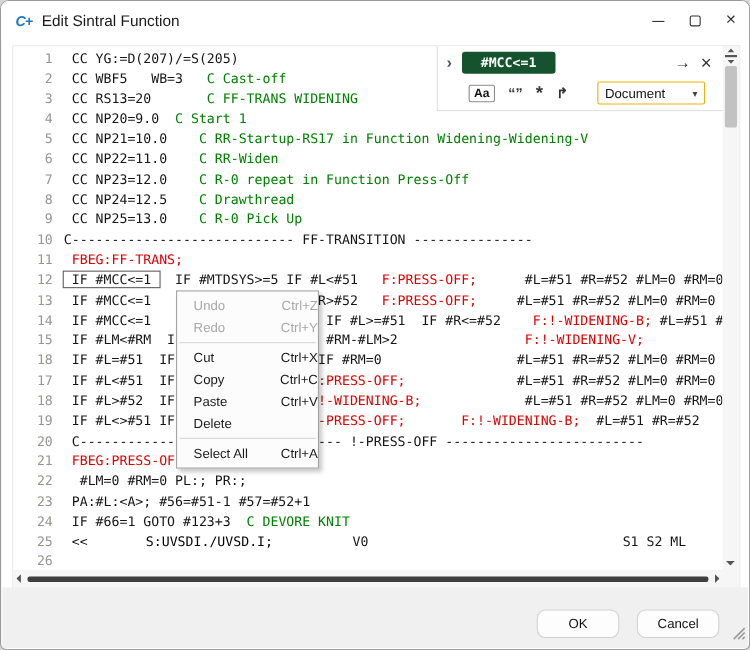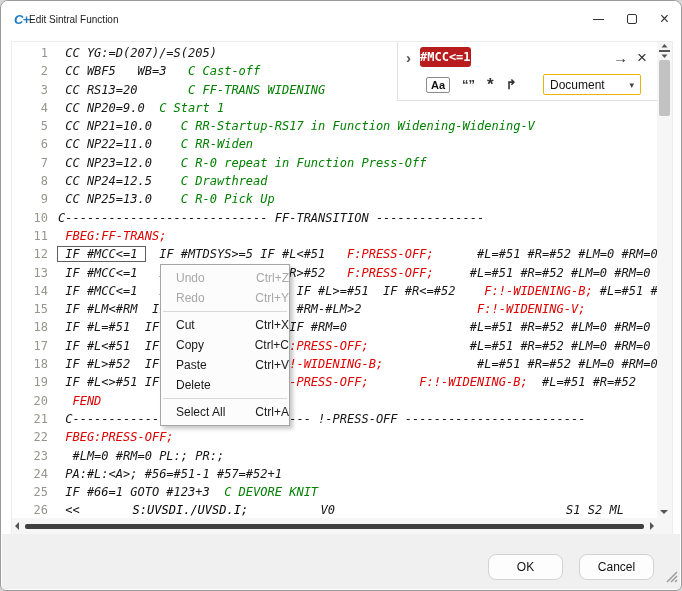--- a/index.html
+++ b/index.html
@@ -5,56 +5,56 @@
   html,body{margin:0;padding:0;background:#d6d6d6;}
   *{box-sizing:border-box;}
   .window{
     position:relative;width:682px;height:591px;background:#ffffff;
     border:1px solid #9a9a9a;border-radius:8px 8px 6px 6px;overflow:hidden;
     font-family:"Liberation Sans",sans-serif;
   }
   
   .titlebar{height:36px;display:flex;align-items:center;background:#ffffff;}
   .app-icon{margin-left:13px;font-weight:800;font-size:13px;color:#1a7ac2;letter-spacing:-1px;font-style:italic;}
-  .title{font-size:10px;color:#1a1a1a;}
+  .title{margin-left:9px;font-size:14px;color:#1a1a1a;}
   .win-controls{margin-left:auto;display:flex;height:100%;}
   .win-btn{width:33px;height:100%;display:flex;align-items:center;justify-content:center;color:#333;}
   .min-glyph{width:11px;height:1px;background:#333;}
   .max-glyph{width:10px;height:10px;border:1px solid #333;border-radius:2px;}
   .close-glyph{font-size:16px;line-height:16px;color:#333;}
   
   .editor{position:absolute;left:10px;top:40px;width:662px;height:494px;background:#fff;border:1px solid #ececec;}
   .code-scroll{position:absolute;left:0;top:0;right:15px;bottom:16px;overflow:hidden;display:flex;}
   .gutter{flex:none;width:40px;padding:2px 4px 0 0;text-align:right;color:#96968e;
           font:12px/18.3px "DejaVu Sans Mono","Liberation Mono",monospace;}
   .code{flex:1;padding:2px 0 0 6px;overflow:hidden;
         font:12px/18.3px "DejaVu Sans Mono","Liberation Mono",monospace;color:#151515;}
-  .code-line{white-space:pre;height:18.3px;font-style:italic;}
+  .code-line{white-space:pre;height:18.3px;}
   .c-k{color:#151515;}
   .c-g{color:#008000;}
   .c-r{color:#e00000;}
   .c-b{color:#000000;margin-left:24px;}
   .hl{outline:1px solid #606060;}
   
   .vscroll{position:absolute;right:0;top:0;width:15px;bottom:16px;background:#f6f6f6;}
   .vsplit{position:absolute;top:2px;left:2px;width:11px;height:14px;}
   .vthumb{position:absolute;left:2px;width:11px;top:18px;height:56px;background:#c2c2c2;border-radius:2px;}
   .vdown{position:absolute;bottom:4px;left:3px;width:0;height:0;border:4px solid transparent;border-top-color:#555;border-bottom:none;}
   .hscroll{position:absolute;left:0;right:15px;bottom:0;height:16px;background:#f6f6f6;}
   .hleft{position:absolute;left:3px;top:4px;width:0;height:0;border:4px solid transparent;border-right-color:#555;border-left:none;}
   .hright{position:absolute;right:3px;top:4px;width:0;height:0;border:4px solid transparent;border-left-color:#555;border-right:none;}
   .hthumb{position:absolute;left:13px;right:13px;top:6px;height:5px;background:#3f3f3f;border-radius:2px;}
   .scroll-corner{position:absolute;right:0;bottom:0;width:15px;height:16px;background:#f6f6f6;}
   
   .find-panel{position:absolute;top:0;right:15px;width:260px;background:#fff;z-index:20;
               border-left:1px solid #e0e0e0;border-bottom:1px solid #e0e0e0;padding-bottom:3px;}
   .find-row1{display:flex;align-items:center;height:30px;padding:0 10px 0 8px;gap:9px;}
   .find-expander{font-size:15px;font-weight:700;color:#555;line-height:15px;}
-  .find-query{background:#b91c1c;color:#fff;font:700 12px "DejaVu Sans Mono","Liberation Mono",monospace;
-              padding:3px 0;border-radius:3px;}
+  .find-query{background:#14532d;color:#fff;font:700 12px "DejaVu Sans Mono","Liberation Mono",monospace;
+              padding:3px 17px;border-radius:3px;}
   .spacer{flex:1;}
   .find-next{font-size:15px;color:#333;}
   .find-close{font-size:17px;color:#333;line-height:17px;}
   .find-row2{display:flex;align-items:center;height:25px;padding-left:28px;gap:12px;}
   .opt-btn{border:1px solid #8c8c8c;border-radius:2px;padding:1px 4px;font-size:11px;font-weight:700;color:#111;background:#fff;}
   .opt-icon{font-size:13px;font-weight:700;color:#333;}
   .opt-star{font-size:17px;line-height:10px;}
   .scope-select{margin-left:auto;margin-right:16px;width:98px;height:21px;border:1px solid #eab308;border-radius:2px;
                 display:flex;align-items:center;justify-content:space-between;padding:0 6px;font-size:12px;color:#111;background:#fff;}
   .scope-select .chev{font-size:9px;color:#444;}
@@ -137,21 +137,20 @@
           <div class="code-line"><span class="c-k">C---------------------------- FF-TRANSITION ---------------</span></div>
           <div class="code-line"><span class="c-r"> FBEG:FF-TRANS;</span></div>
           <div class="code-line"><span class="c-k hl"> IF #MCC&lt;=1 </span><span class="c-k">  IF #MTDSYS&gt;=5 IF #L&lt;#51   </span><span class="c-r">F:PRESS-OFF;</span><span class="c-k">      #L=#51 #R=#52 #LM=0 #RM=0</span></div>
           <div class="code-line"><span class="c-k"> IF #MCC&lt;=1   IF #MTDSYS&gt;=5 IF #R&gt;#52   </span><span class="c-r">F:PRESS-OFF;</span><span class="c-k">     #L=#51 #R=#52 #LM=0 #RM=0</span></div>
           <div class="code-line"><span class="c-k"> IF #MCC&lt;=1   IF #MTDSYS&gt;=5      IF #L&gt;=#51  IF #R&lt;=#52    </span><span class="c-r">F:!-WIDENING-B;</span><span class="c-k"> #L=#51 #R=#52</span></div>
           <div class="code-line"><span class="c-k"> IF #LM&lt;#RM  IF #MTDSYS&gt;=5  IF   #RM-#LM&gt;2                </span><span class="c-r">F:!-WIDENING-V;</span></div>
           <div class="code-line"><span class="c-k"> IF #L=#51  IF #R=#52  IF #LM=0 IF #RM=0                 #L=#51 #R=#52 #LM=0 #RM=0</span></div>
           <div class="code-line"><span class="c-k"> IF #L&lt;#51  IF #R&gt;#52          </span><span class="c-r">F:PRESS-OFF;</span><span class="c-k">              #L=#51 #R=#52 #LM=0 #RM=0</span></div>
           <div class="code-line"><span class="c-k"> IF #L&gt;#52  IF #R&lt;#51         </span><span class="c-r">F:!-WIDENING-B;</span><span class="c-k">             #L=#51 #R=#52 #LM=0 #RM=0</span></div>
           <div class="code-line"><span class="c-k"> IF #L&lt;&gt;#51 IF #R&lt;&gt;#52       </span><span class="c-r">F:!-PRESS-OFF;</span><span class="c-k">       </span><span class="c-r">F:!-WIDENING-B;</span><span class="c-k">  #L=#51 #R=#52</span></div>
-          <div class="code-line"><span class="c-r">  FEND</span></div>
           <div class="code-line"><span class="c-k"> C--------------------------------- !-PRESS-OFF -------------------------</span></div>
           <div class="code-line"><span class="c-r"> FBEG:PRESS-OFF;</span></div>
           <div class="code-line"><span class="c-k">  #LM=0 #RM=0 PL:; PR:;</span></div>
           <div class="code-line"><span class="c-k"> PA:#L:&lt;A&gt;; #56=#51-1 #57=#52+1</span></div>
           <div class="code-line"><span class="c-k"> IF #66=1 GOTO #123+3  </span><span class="c-g">C DEVORE KNIT</span></div>
           <div class="code-line"><span class="c-k"> &lt;&lt;    </span><span class="c-b">S:UVSDI./UVSD.I;</span><span class="c-k">          V0                                S1 S2 ML</span></div>
         </div>
     </div>
 
     <div class="vscroll">

